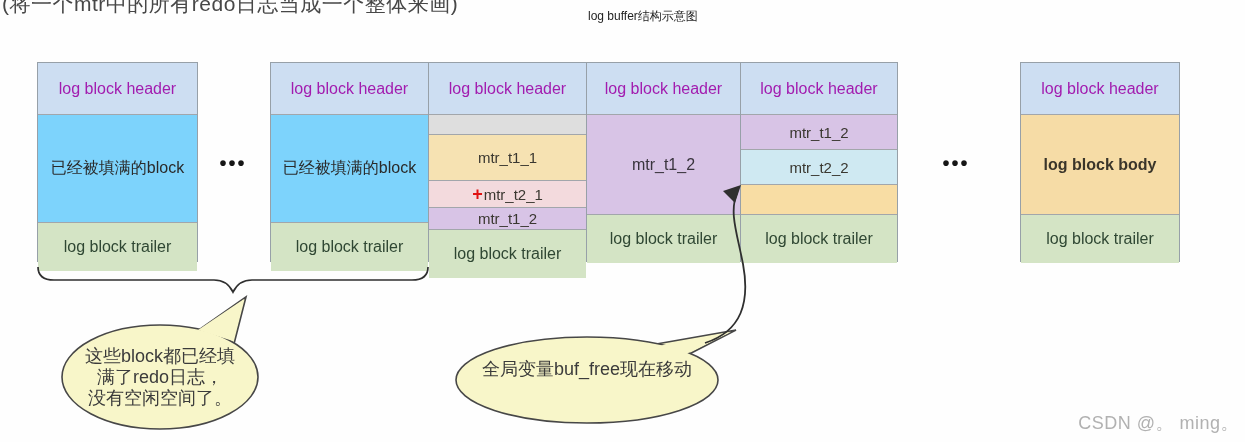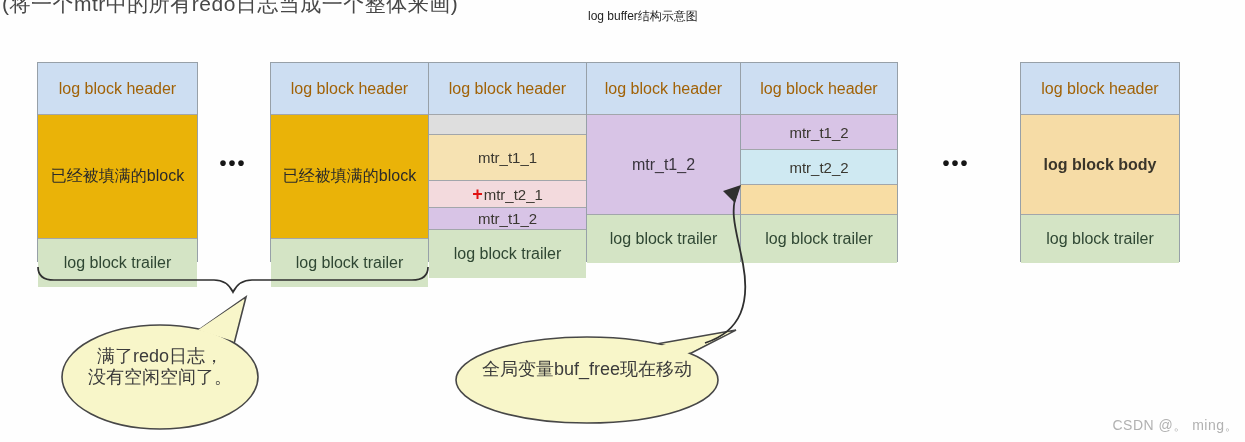--- a/index.html
+++ b/index.html
@@ -6,22 +6,22 @@
   body{font-family:"Liberation Sans","DejaVu Sans",sans-serif;}
   #canvas{position:relative;width:1245px;height:442px;background:#fefefe;overflow:hidden;}
 
   .topnote{position:absolute;left:2px;top:-10px;font-size:21px;color:#474747;letter-spacing:0.5px;white-space:nowrap;}
   .title{position:absolute;left:588px;top:8px;font-size:12px;color:#1f1f1f;white-space:nowrap;}
 
   .block{position:absolute;top:62px;height:200px;box-sizing:border-box;border:1px solid #97a0a8;}
   .row{box-sizing:border-box;display:flex;align-items:center;justify-content:center;
        font-size:16px;color:#30302f;border-top:1px solid #a2a6ab;overflow:hidden;}
   .row:first-child{border-top:none;}
-  .hdr{height:51px;background:#cddef2;color:#a16207;}
-  .bodyfull{height:124px;background:#eab308;color:#2a2a2a;}
+  .hdr{height:51px;background:#cddef2;color:#a21caf;}
+  .bodyfull{height:108px;background:#7dd3fc;color:#2a2a2a;}
   .trl{height:49px;background:#d4e4c5;color:#2f4733;}
   .mtrtext{font-size:15px;color:#3a3730;}
   .strip-gray{height:20px;background:#dedede;}
   .strip-wheat1{height:46px;background:#f6e2b2;}
   .strip-pink{height:27px;background:#f3dadd;}
   .strip-purple-sm{height:22px;background:#d8c4e6;}
   .body-purple{height:100px;background:#d8c4e6;color:#39343d;}
   .strip-purple{height:35px;background:#d8c4e6;}
   .strip-cyan{height:35px;background:#cfe9f2;}
   .strip-empty{height:30px;background:#f8dda4;}
@@ -30,21 +30,21 @@
   .dots{position:absolute;width:46px;text-align:center;font-size:20px;font-weight:bold;
         color:#161616;letter-spacing:2px;top:152px;}
   .plus{color:#e01212;font-weight:bold;font-size:18px;margin-right:1px;line-height:1;}
 
   .overlay{position:absolute;left:0;top:0;width:1245px;height:442px;pointer-events:none;}
 
   .bubble-text{position:absolute;text-align:center;color:#3b3b3b;font-size:18px;line-height:21px;}
   .bt-left{left:58px;top:346px;width:204px;}
   .bt-right{left:456px;top:358px;width:262px;line-height:22px;}
 
-  .watermark{position:absolute;right:6px;bottom:7px;font-size:14px;color:#b1b1b1;letter-spacing:0.5px;}
+  .watermark{position:absolute;right:6px;bottom:7px;font-size:18px;color:#b1b1b1;letter-spacing:0.5px;}
 </style>
 </head>
 <body>
 
 <div id="canvas">
 
   <div class="topnote">(将一个mtr中的所有redo日志当成一个整体来画)</div>
 
   <div class="title">log buffer结构示意图</div>
 
@@ -106,20 +106,21 @@
 
     <path d="M 645,346 L 736,330 L 666,366 Z" fill="#f8f6c9" stroke="#474747" stroke-width="1.6"></path>
     <ellipse cx="587" cy="380" rx="131" ry="43" fill="#f8f6c9" stroke="#474747" stroke-width="1.6"></ellipse>
     <path d="M 648,348 L 731,332 L 668,363" fill="#f8f6c9" stroke="none"></path>
 
     <path d="M 705,343 C 742,331 750,302 743,264 C 737,233 729,212 737,193" fill="none" stroke="#2f2f2f" stroke-width="1.8"></path>
     <polygon points="741,185 723,191 735,203" fill="#2f2f2f"></polygon>
   </svg>
 
   <div class="bubble-text bt-left">
+    <div>这些block都已经填</div>
     <div>满了redo日志，</div>
     <div>没有空闲空间了。</div>
   </div>
   <div class="bubble-text bt-right">
     <div>全局变量buf_free现在移动</div>
   </div>
 
   <div class="watermark">CSDN @。 ming。</div>
 </div>
 

